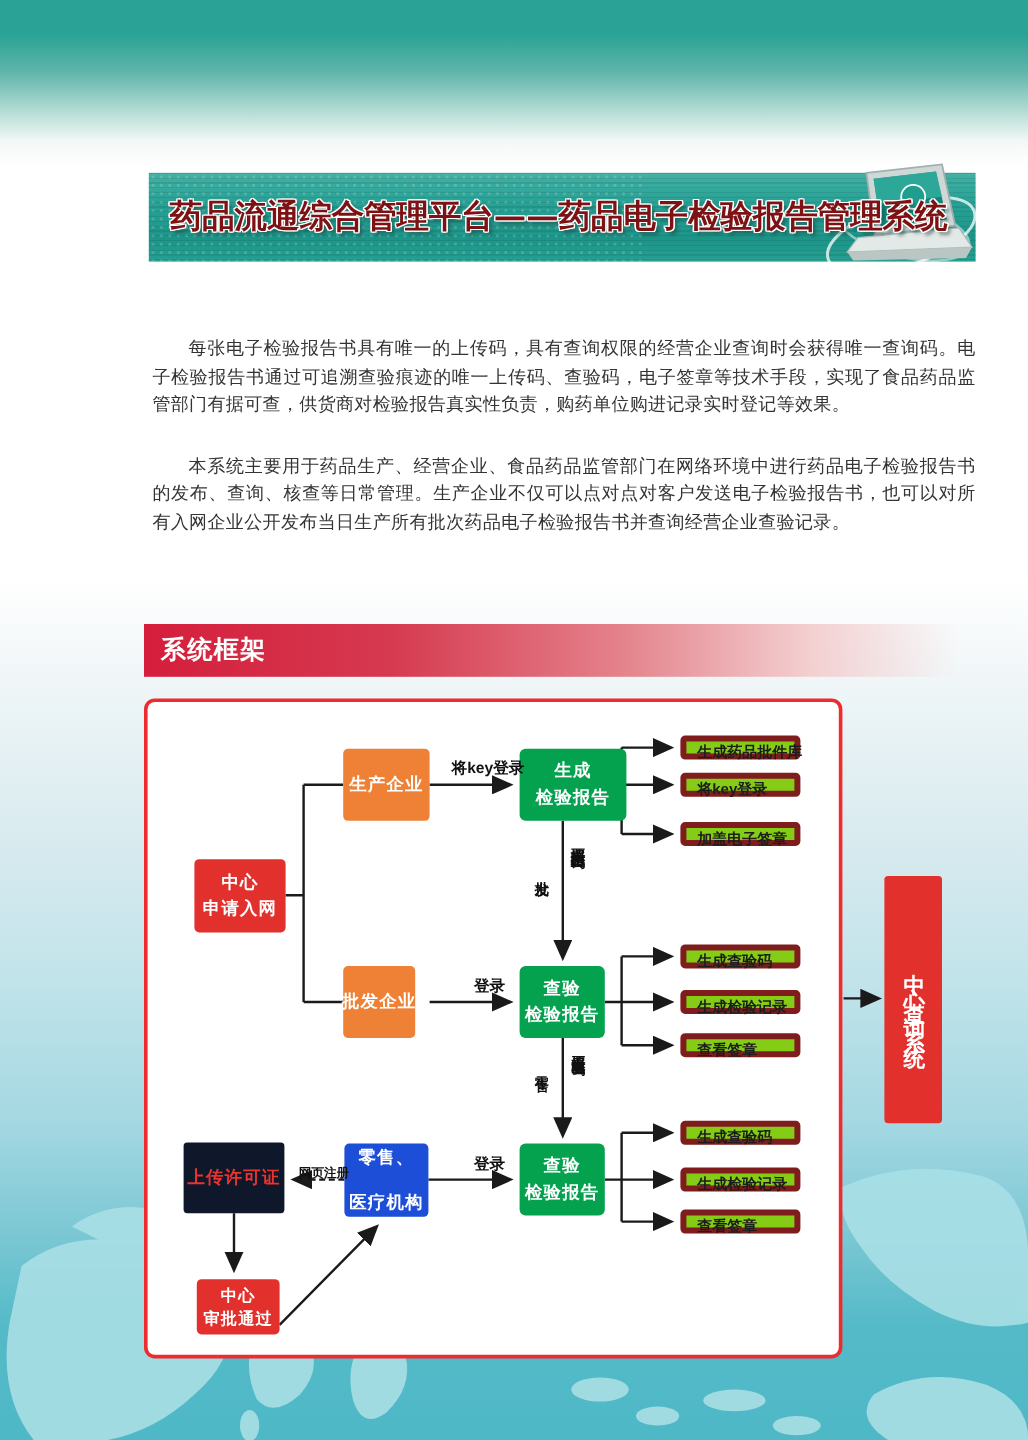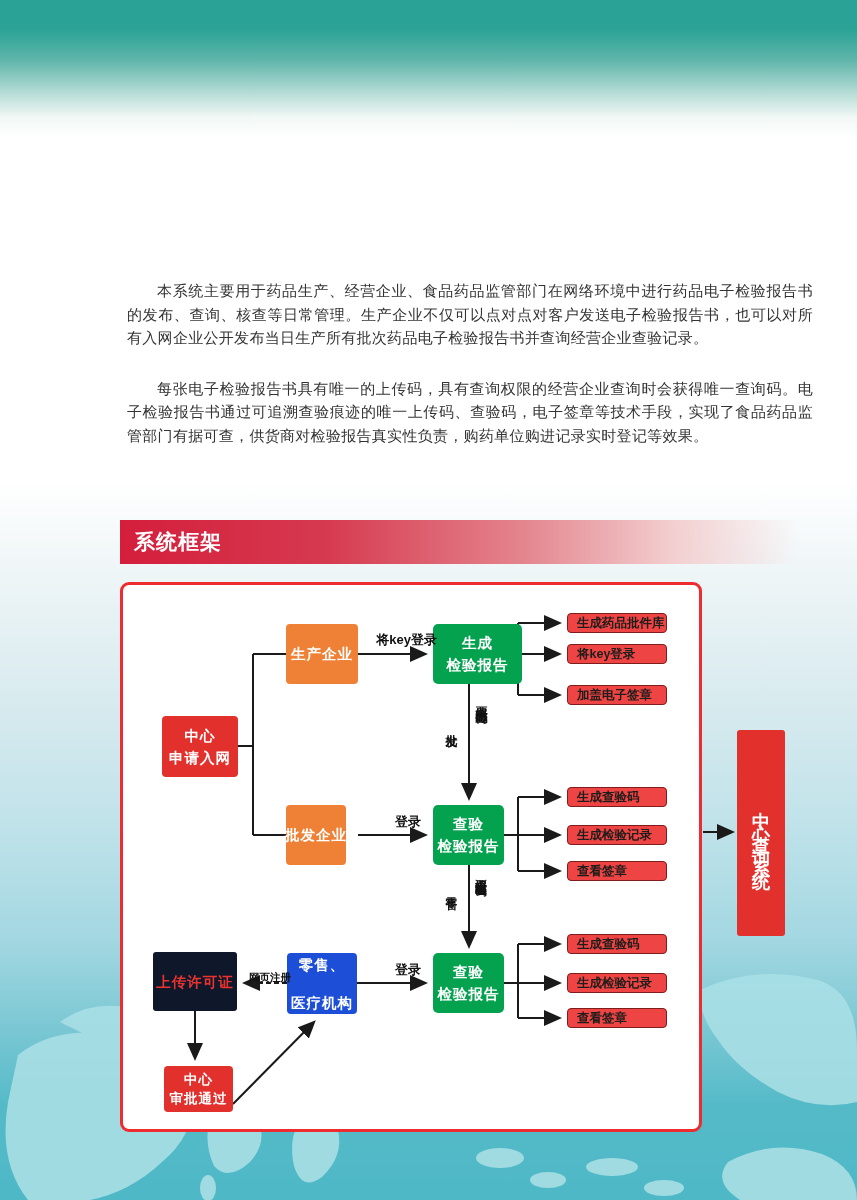--- a/index.html
+++ b/index.html
@@ -84,21 +84,21 @@
   .n-retail  { left:164px; top:368px; width:70px; height:61px; }
   .n-gen     { left:310px; top:39px;  width:89px; height:60px; }
   .n-check1  { left:310px; top:220px; width:71px; height:60px; }
   .n-check2  { left:310px; top:368px; width:71px; height:60px; }
   .n-license { left:30px;  top:367px; width:84px; height:59px; background:#0f172a; border-radius:3px; }
   .n-license .l { color:#e8332f; font-size:14.5px; letter-spacing:1px; }
   .n-approve { left:41px;  top:481px; width:69px; height:46px; }
   .n-approve .l { font-size:13.5px; line-height:19px; }
 
   .gbox { position:absolute; left:444px; width:100px; height:20px;
-          background:#ef4444; border:1px solid #7f1d1d; border-radius:4px;
+          background:#84cc16; border:5px solid #7f1d1d; border-radius:4px;
           font-size:12.5px; font-weight:bold; color:#1d1d1b; line-height:18px;
           padding-left:9px; white-space:nowrap; }
 
   .elabel { position:absolute; color:#111; font-size:13px; font-weight:bold; text-align:right; }
   .vlabel { position:absolute; color:#111; font-size:12px; font-weight:bold;
             writing-mode:vertical-rl; text-orientation:upright; line-height:1.05; letter-spacing:1px; }
   .small  { font-size:10.5px; }
 
   
   .query-arrow { position:absolute; left:701px; top:822px; }
@@ -126,24 +126,37 @@
       <path d="M300,190 Q326,178 338,200 Q344,226 322,247 Q302,262 294,236 Q288,210 300,190 Z"></path>
       <ellipse cx="500" cy="228" rx="24" ry="10"></ellipse>
       <ellipse cx="548" cy="250" rx="18" ry="8"></ellipse>
       <ellipse cx="612" cy="237" rx="26" ry="9"></ellipse>
       <ellipse cx="664" cy="258" rx="20" ry="8"></ellipse>
       <path d="M700,60 Q756,34 818,50 Q857,62 857,120 L857,172 Q818,182 778,162 Q738,140 718,110 Q698,84 700,60 Z"></path>
       <path d="M728,232 Q772,208 822,224 Q857,238 857,270 L740,270 Q712,252 728,232 Z"></path>
     </g>
   </svg>
 
+  <div class="banner">
+    <svg class="laptop" width="140" height="112" viewBox="0 0 140 112" aria-hidden="true">
+      <ellipse cx="74" cy="62" rx="64" ry="26" fill="none" stroke="rgba(255,255,255,.75)" stroke-width="2.5" transform="rotate(-18 74 62)"></ellipse>
+      <ellipse cx="76" cy="58" rx="56" ry="22" fill="none" stroke="rgba(255,255,255,.5)" stroke-width="2" transform="rotate(14 76 58)"></ellipse>
+      <path d="M45,10 L108,3 L119,54 L52,62 Z" fill="#cfd8d6" stroke="#9fb0ae" stroke-width="1.5"></path>
+      <path d="M51,15 L103,9 L112,49 L57,55 Z" fill="#12857a"></path>
+      <path d="M51,15 L103,9 L108,30 L54,36 Z" fill="#35b0a0" opacity=".8"></path>
+      <circle cx="84" cy="30" r="10" fill="#1f9e90" stroke="#ffffff" stroke-width="1.5"></circle>
+      <path d="M38,64 L122,56 L133,72 L29,76 Z" fill="#e2e9e7" stroke="#aebfbd" stroke-width="1"></path>
+      <path d="M29,76 L133,72 L128,81 L34,83 Z" fill="#b9c6c4"></path>
+    </svg>
+    <div class="banner-title">药品流通综合管理平台——药品电子检验报告管理系统</div>
+  </div>
 
   <div class="intro">
+    <p>每张电子检验报告书具有唯一的上传码，具有查询权限的经营企业查询时会获得唯一查询码。电子检验报告书通过可追溯查验痕迹的唯一上传码、查验码，电子签章等技术手段，实现了食品药品监管部门有据可查，供货商对检验报告真实性负责，购药单位购进记录实时登记等效果。</p>
     <p>本系统主要用于药品生产、经营企业、食品药品监管部门在网络环境中进行药品电子检验报告书的发布、查询、核查等日常管理。生产企业不仅可以点对点对客户发送电子检验报告书，也可以对所有入网企业公开发布当日生产所有批次药品电子检验报告书并查询经营企业查验记录。</p>
-    <p>每张电子检验报告书具有唯一的上传码，具有查询权限的经营企业查询时会获得唯一查询码。电子检验报告书通过可追溯查验痕迹的唯一上传码、查验码，电子签章等技术手段，实现了食品药品监管部门有据可查，供货商对检验报告真实性负责，购药单位购进记录实时登记等效果。</p>
   </div>
 
   <div class="section-bar">
     <div class="t">系统框架</div>
   </div>
 
   <div class="chart">
 
     <svg class="conn" width="576" height="544" viewBox="0 0 576 544" aria-hidden="true">
       <defs>

